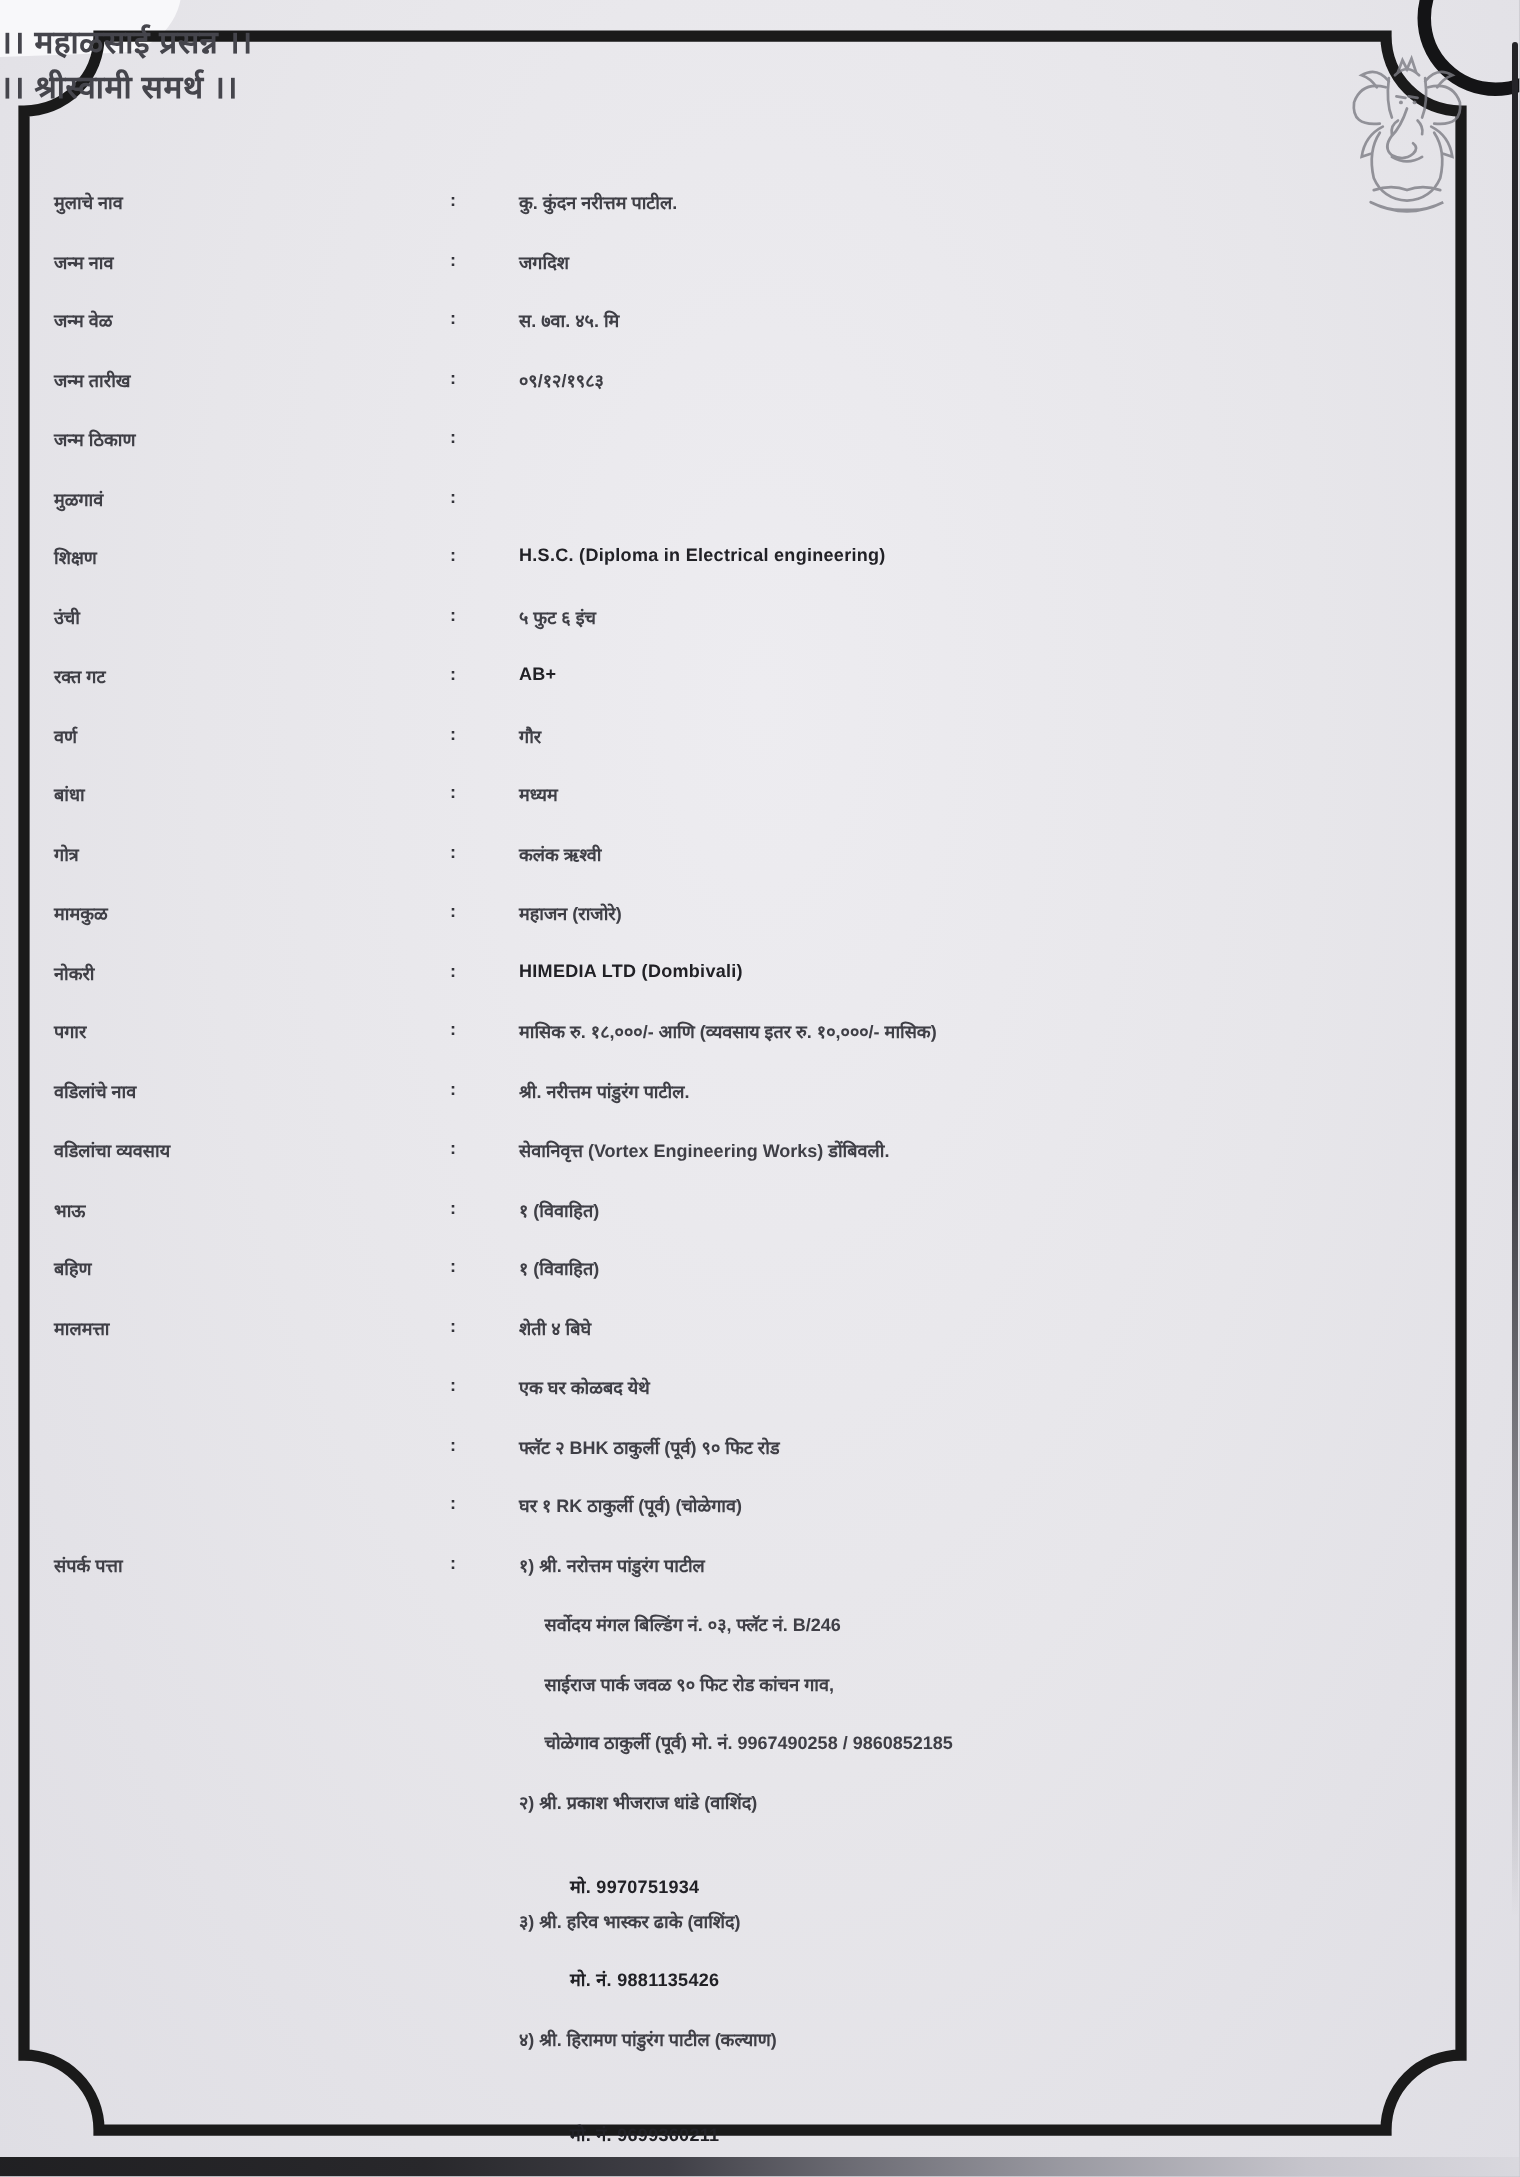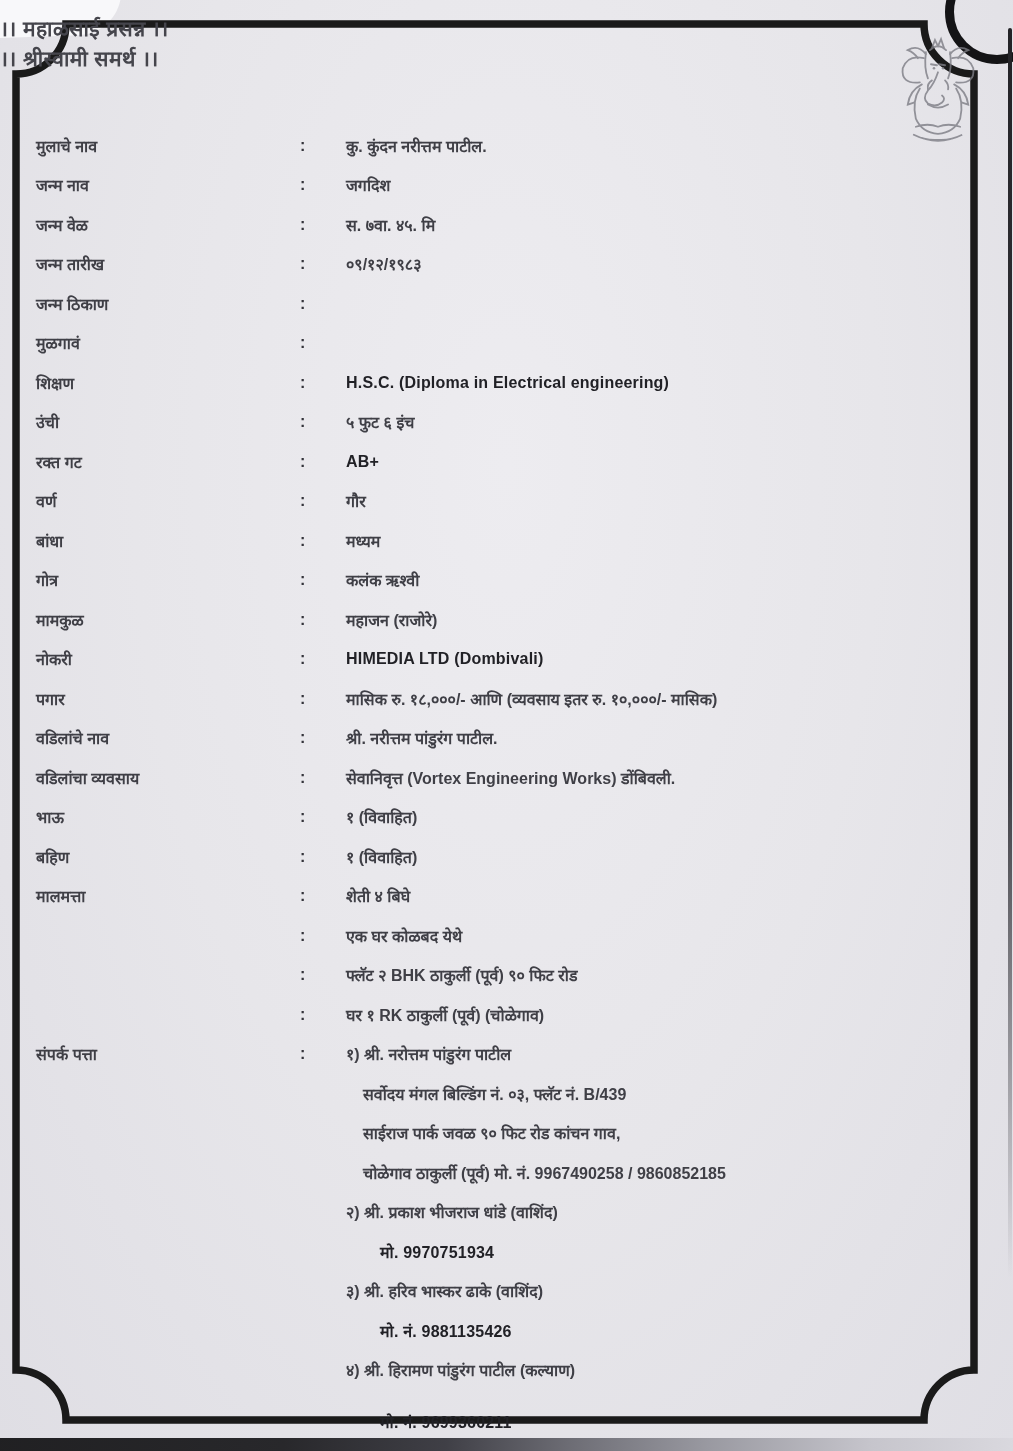--- a/index.html
+++ b/index.html
@@ -25,21 +25,21 @@
   }
   .scan-bottom-edge {
     position:absolute; left:0; bottom:0; width:100%; height:13px; z-index:4; opacity:.93;
     background:linear-gradient(90deg,#121214 0%,#1a1a1d 28%,#33333a 44%,#63636b 56%,#94949c 70%,#c4c3ca 86%,#d9d8de 100%);
   }
   .header { position:absolute; top:14px; left:0; width:100%; z-index:5;
     text-align:left; font-size:21px; font-weight:600; color:#45454c;
     line-height:30px; letter-spacing:.4px; }
   .ganesha { position:absolute; top:34px; right:24px; width:102px; height:126px; z-index:5; opacity:.8; }
   #rows { position:absolute; left:36px; top:126px; width:952px; z-index:5; }
-  .row { display:flex; align-items:center; height:39.5px; font-size:16px; font-weight:600; }
+  .row { display:flex; align-items:flex-start; height:39.5px; font-size:12px; font-weight:600; }
   .cell.label { width:264px; flex:none; }
   .cell.colon { width:46px; flex:none; font-weight:700; color:#33333a; }
   .cell.value { flex:1; }
   .cell.value.bold { font-weight:700; color:#212126; letter-spacing:.2px; }
 </style>
 </head>
 <body>
 
 <div id="page">
 
@@ -222,21 +222,21 @@
 
   <div class="row">
     <div class="cell label">संपर्क पत्ता</div>
     <div class="cell colon">:</div>
     <div class="cell value">१) श्री. नरोत्तम पांडुरंग पाटील</div>
   </div>
 
   <div class="row">
     <div class="cell label"></div>
     <div class="cell colon"></div>
-    <div class="cell value" style="padding-left: 17px;">सर्वोदय मंगल बिल्डिंग नं. ०३, फ्लॅट नं. B/439</div>
+    <div class="cell value" style="padding-left: 17px;">सर्वोदय मंगल बिल्डिंग नं. ०३, फ्लॅट नं. B/246</div>
   </div>
 
   <div class="row">
     <div class="cell label"></div>
     <div class="cell colon"></div>
     <div class="cell value" style="padding-left: 17px;">साईराज पार्क जवळ ९० फिट रोड कांचन गाव,</div>
   </div>
 
   <div class="row">
     <div class="cell label"></div>
@@ -246,21 +246,21 @@
 
   <div class="row">
     <div class="cell label"></div>
     <div class="cell colon"></div>
     <div class="cell value">२) श्री. प्रकाश भीजराज धांडे (वाशिंद)</div>
   </div>
 
   <div class="row">
     <div class="cell label"></div>
     <div class="cell colon"></div>
-    <div class="cell value bold" style="padding-left: 34px;">मो. 9970751934</div>
+    <div class="cell value bold" style="padding-left: 34px; margin-top: 17px;">मो. 9970751934</div>
   </div>
 
   <div class="row">
     <div class="cell label"></div>
     <div class="cell colon"></div>
     <div class="cell value">३) श्री. हरिव भास्कर ढाके (वाशिंद)</div>
   </div>
 
   <div class="row">
     <div class="cell label"></div>

